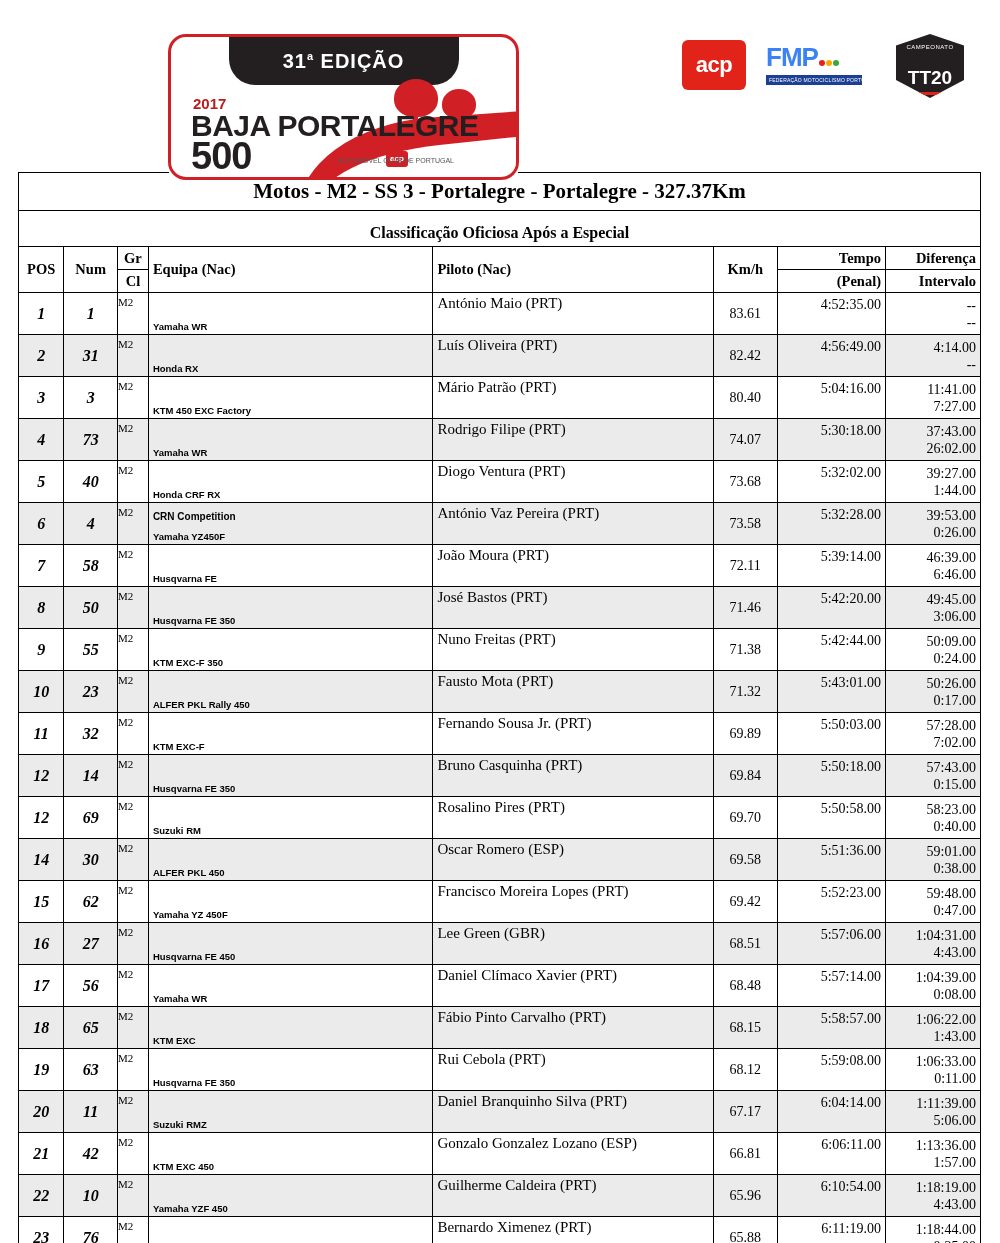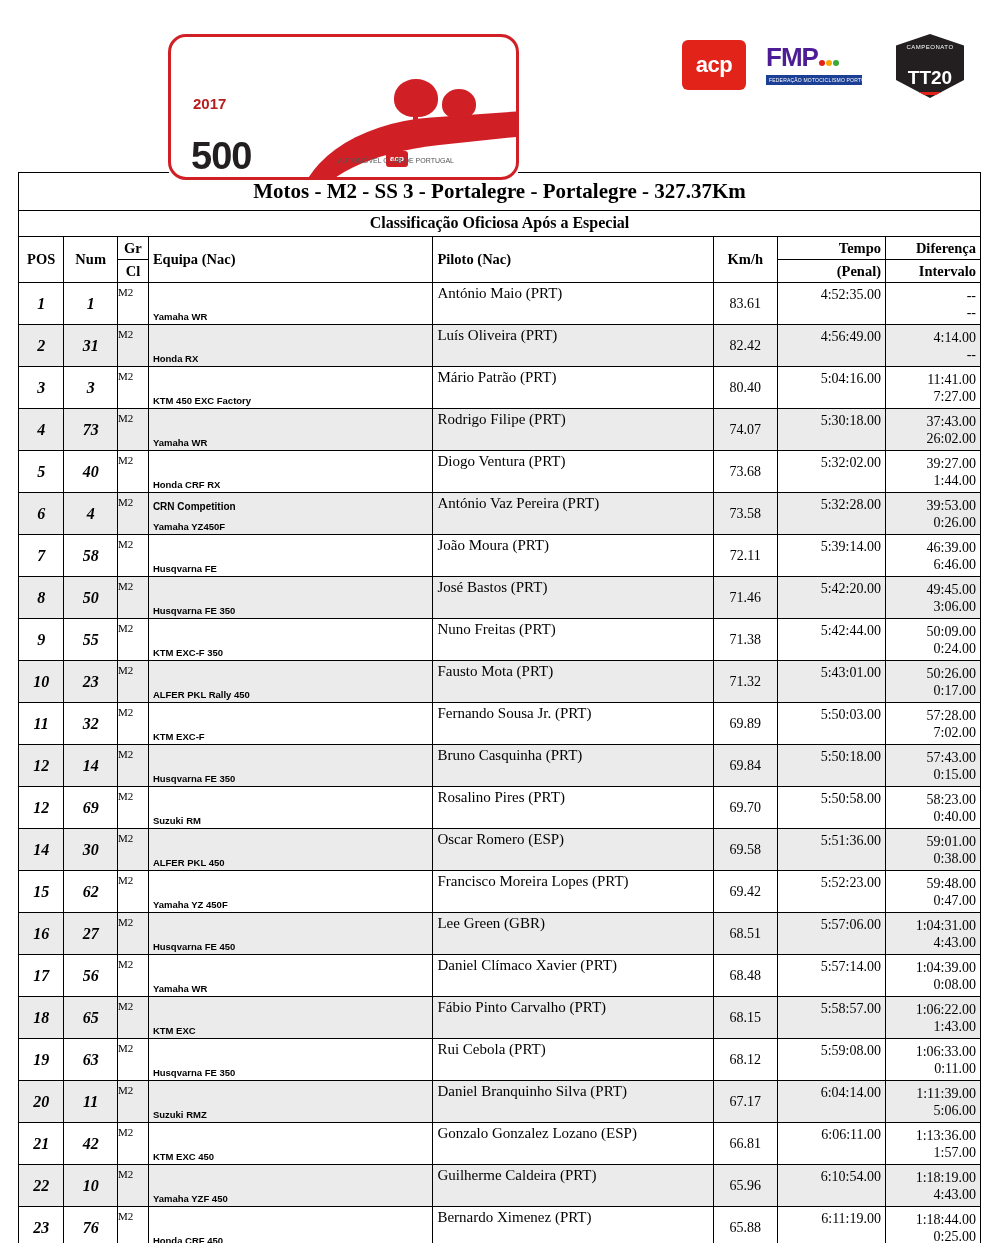--- a/index.html
+++ b/index.html
@@ -110,21 +110,21 @@
     color:#fff; font-family:"Liberation Sans", sans-serif;
     font-weight:bold; font-size:22px; text-align:center; line-height:50px;
     letter-spacing:-0.5px;
   }
   .logo-fmp{
     position:absolute; right:120px; top:30px;
     width:96px; height:46px;
     font-family:"Liberation Sans", sans-serif;
   }
   .fmp-text{
-    font-size:26px; font-weight:bold; color:#4c1d95; letter-spacing:-1px;
+    font-size:26px; font-weight:bold; color:#3b82f6; letter-spacing:-1px;
   }
   .fmp-dots{display:inline-block;}
   .fmp-dot{display:inline-block;width:6px;height:6px;border-radius:50%;margin-left:1px;}
   .fmp-sub{
     margin-top:2px;
     background:#1b3f94; color:#fff; font-size:5px; padding:2px 3px;
     letter-spacing:0.2px; white-space:nowrap;
   }
   .logo-tt{
     position:absolute; right:18px; top:22px;
@@ -154,21 +154,21 @@
     text-align:center;
     font-weight:bold;
     font-size:21px;
     padding:6px 0 6px 0;
     background:#fff;
   }
   .subtitle-row td{
     text-align:center;
     font-weight:bold;
     font-size:16px;
-    padding:3px 0 4px 0;
+    padding:13px 0 4px 0;
   }
   .hdr td{
     font-weight:bold;
     font-size:14.5px;
     text-align:center;
     background:#fff;
     height:22px;
   }
   .hdr .lbl-left{text-align:left; padding-left:4px;}
   .hdr .lbl-right{text-align:right; padding-right:4px;}
@@ -213,27 +213,32 @@
 </style>
 </head>
 <body>
 
 <div class="page">
 
   <div class="header">
 
     <div class="logo-baja">
       <div class="baja-shape">
+        <div class="baja-top">
+          <span>31</span><span class="baja-edicao-sup">a</span>
+          <span>EDIÇÃO</span>
+        </div>
         <div class="baja-swoosh"></div>
         <div class="baja-swoosh2"></div>
         <div class="baja-tree tree1"></div>
         <div class="baja-tree tree2"></div>
         <div class="tree-trunk trunk1"></div>
         <div class="tree-trunk trunk2"></div>
         <div class="baja-year">2017</div>
+        <div class="baja-name">BAJA PORTALEGRE</div>
         <div class="baja-500">500</div>
         <div class="baja-acp-badge">acp</div>
         <div class="baja-acp-mini">AUTOMÓVEL CLUB DE PORTUGAL</div>
       </div>
     </div>
 
     <div class="logo-acp">acp</div>
 
     <div class="logo-fmp">
       <div class="fmp-text">

